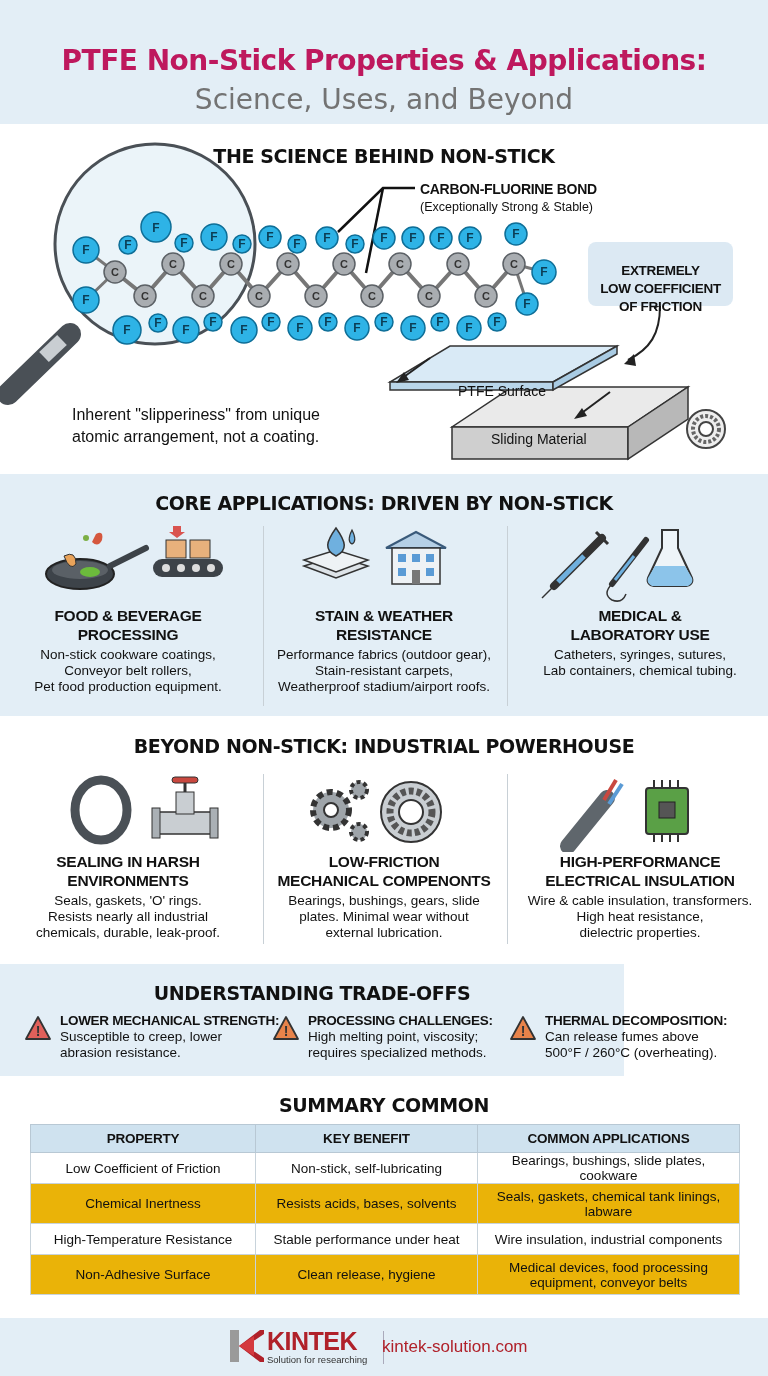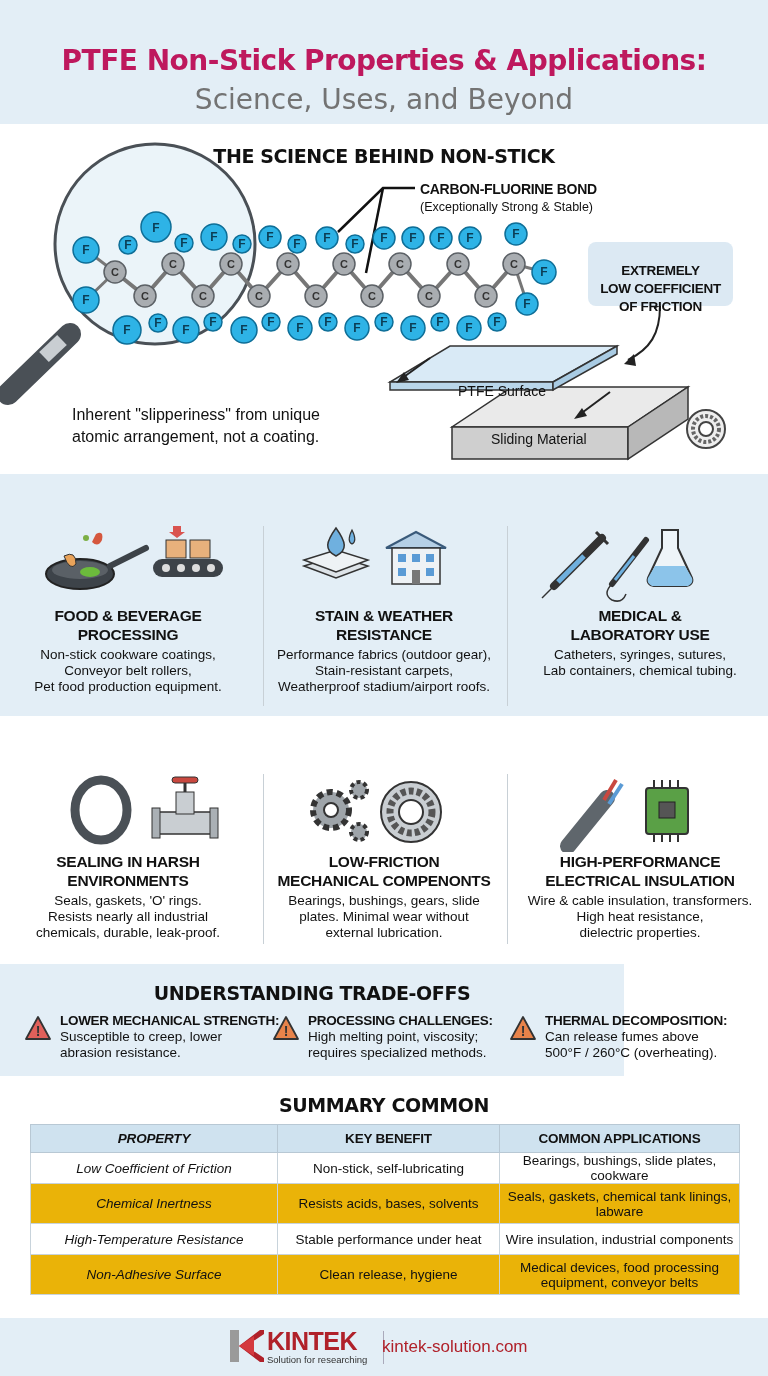--- a/index.html
+++ b/index.html
@@ -39,21 +39,21 @@
   .trade-item .tt { font-weight: bold; font-size: 13.5px; letter-spacing: -0.3px; }
   .trade-item svg { position: absolute; left: -36px; top: 2px; }
 
   .summary { position: absolute; left: 0; top: 1076px; width: 768px; height: 240px; background: #fff; }
   .summary .section-title { margin-top: 18px; }
   table { position: absolute; left: 30px; top: 48px; width: 710px; border-collapse: collapse; font-size: 13.5px; text-align: center; }
   th { background: #cfe2ef; font-weight: bold; height: 28px; border: 1px solid #b8c8d4; font-size: 13.5px; letter-spacing: -0.2px; }
   td { border: 1px solid #c8d3db; line-height: 15px; padding: 0 4px; }
   tr.r1 td, tr.r3 td { background: #fff; height: 31px; }
   tr.r2 td, tr.r4 td { background: #eab308; height: 40px; }
-  th.c1, td.c1 { width: 247px; font-style: italic; }
+  th.c1, td.c1 { width: 225px; }
   th.c2, td.c2 { width: 222px; }
 
   .footer { position: absolute; left: 0; top: 1318px; width: 768px; height: 58px; }
   .logo-text { position: absolute; left: 267px; top: 9px; font-weight: bold; font-size: 25px; color: #b0212a; letter-spacing: -0.5px; }
   .logo-sub { position: absolute; left: 267px; top: 36px; font-size: 9.5px; color: #333; }
   .logo-divider { position: absolute; left: 383px; top: 13px; width: 1px; height: 33px; background: #aab; }
   .site { position: absolute; left: 382px; top: 19px; font-size: 17px; color: #b0212a; text-align: right; }
 </style>
 </head>
 <body>
@@ -229,20 +229,21 @@
   </div>
   <div class="slip-text">
     <div>Inherent "slipperiness" from unique</div>
     <div>atomic arrangement, not a coating.</div>
   </div>
   <div class="ptfe-label">PTFE Surface</div>
   <div class="sliding-label">Sliding Material</div>
 </div>
 
 <div class="core band-blue">
+  <div class="section-title">CORE APPLICATIONS: DRIVEN BY NON-STICK</div>
   <div class="col-divider" style="left:263px; top:52px; height:180px;"></div>
   <div class="col-divider" style="left:507px; top:52px; height:180px;"></div>
   <div class="cols" style="top:52px;">
     <div class="col">
       <div class="icon-area">
         <svg width="256" height="80">
           <ellipse cx="80" cy="48" rx="34" ry="15" fill="#3d4349" stroke="#222" stroke-width="2"></ellipse>
           <ellipse cx="80" cy="44" rx="28" ry="9" fill="#5a6066"></ellipse>
           <ellipse cx="90" cy="46" rx="10" ry="5" fill="#6cbb3c"></ellipse>
           <path d="M64 30 q12 -6 12 8 q-6 8 -12 -8" fill="#e9a35a" stroke="#333"></path>
@@ -316,20 +317,21 @@
       </div>
       <div class="cdesc">
         <div>Catheters, syringes, sutures,</div>
           <div>Lab containers, chemical tubing.</div>
       </div>
     </div>
   </div>
 </div>
 
 <div class="beyond">
+  <div class="section-title">BEYOND NON-STICK: INDUSTRIAL POWERHOUSE</div>
   <div class="col-divider" style="left:263px; top:58px; height:170px;"></div>
   <div class="col-divider" style="left:507px; top:58px; height:170px;"></div>
   <div class="cols" style="top:58px;">
     <div class="col">
       <div class="icon-area" style="height:78px;">
         <svg width="256" height="78">
           <ellipse cx="101" cy="36" rx="26" ry="30" fill="none" stroke="#4a5056" stroke-width="9"></ellipse>
           <rect x="155" y="38" width="60" height="22" fill="#c9ced2" stroke="#333" stroke-width="1.5"></rect>
           <rect x="152" y="34" width="8" height="30" fill="#aab0b5" stroke="#333"></rect>
           <rect x="210" y="34" width="8" height="30" fill="#aab0b5" stroke="#333"></rect>

